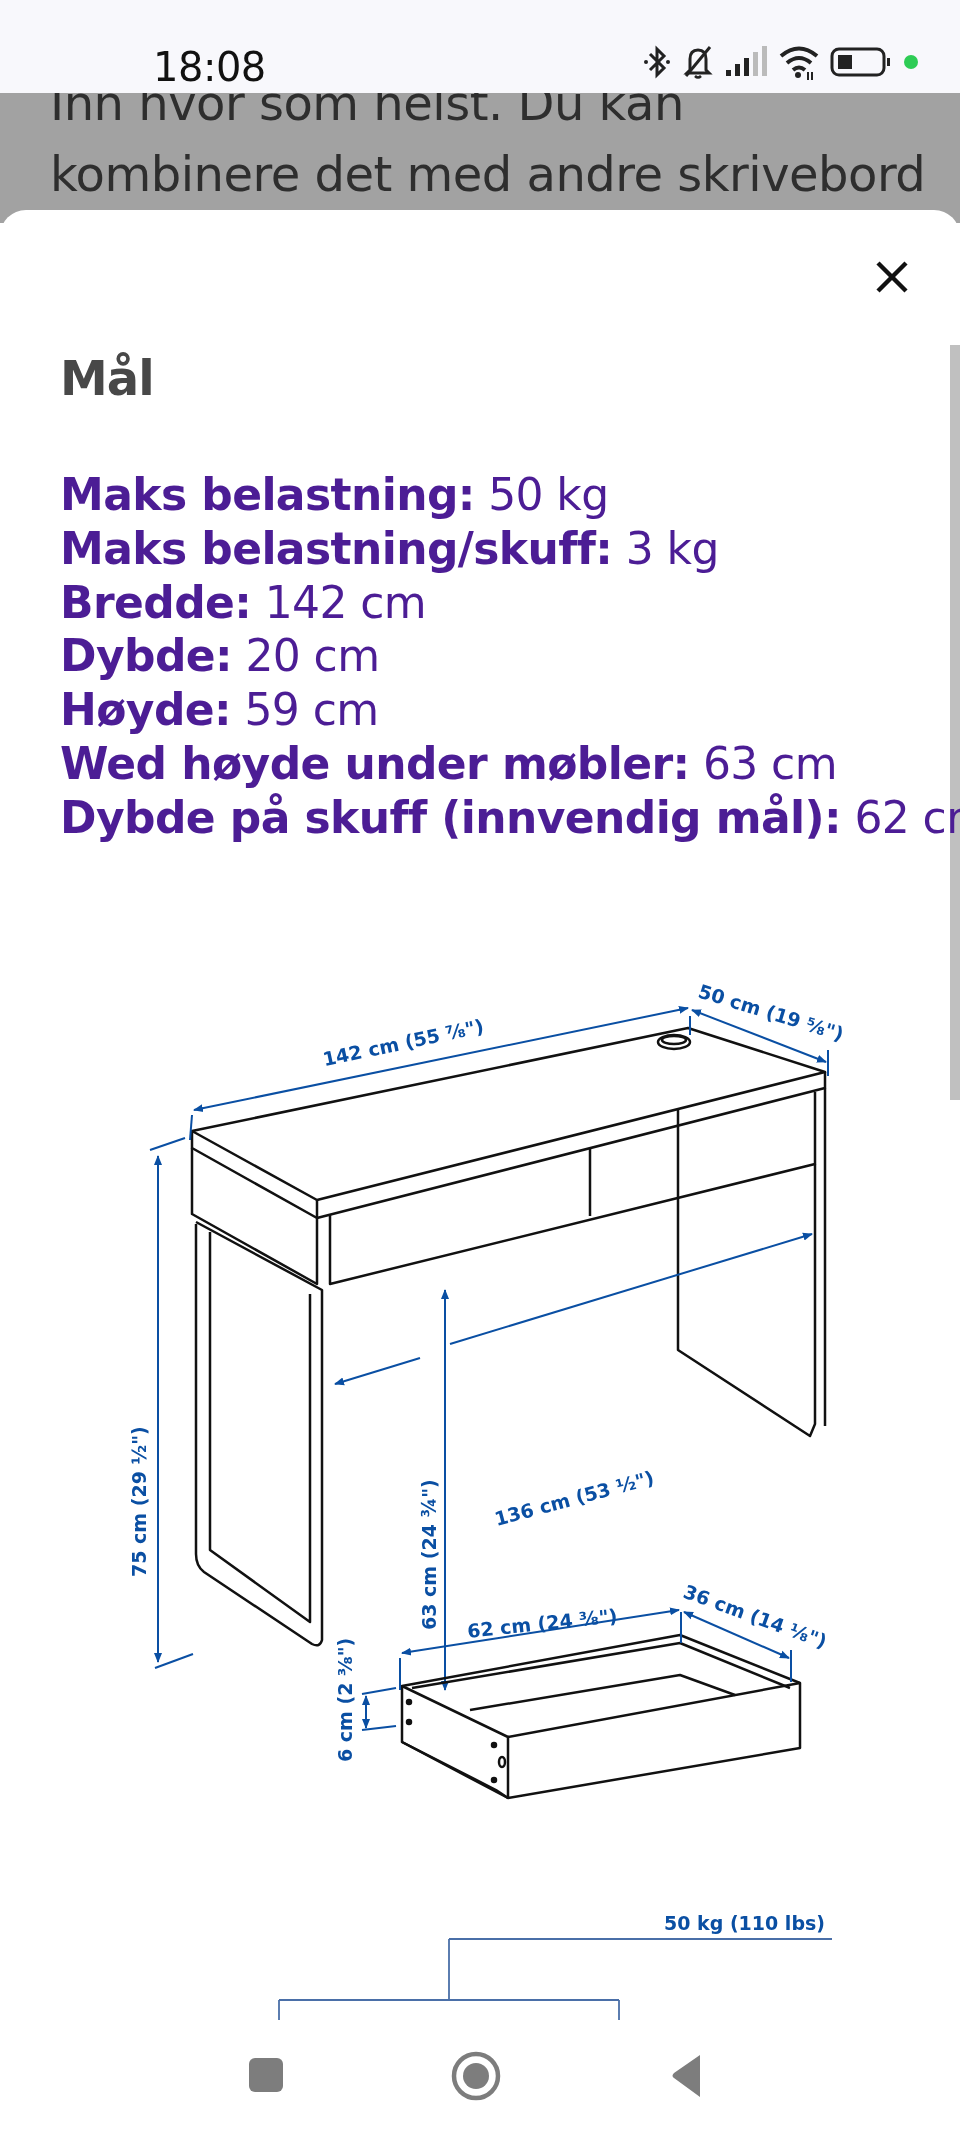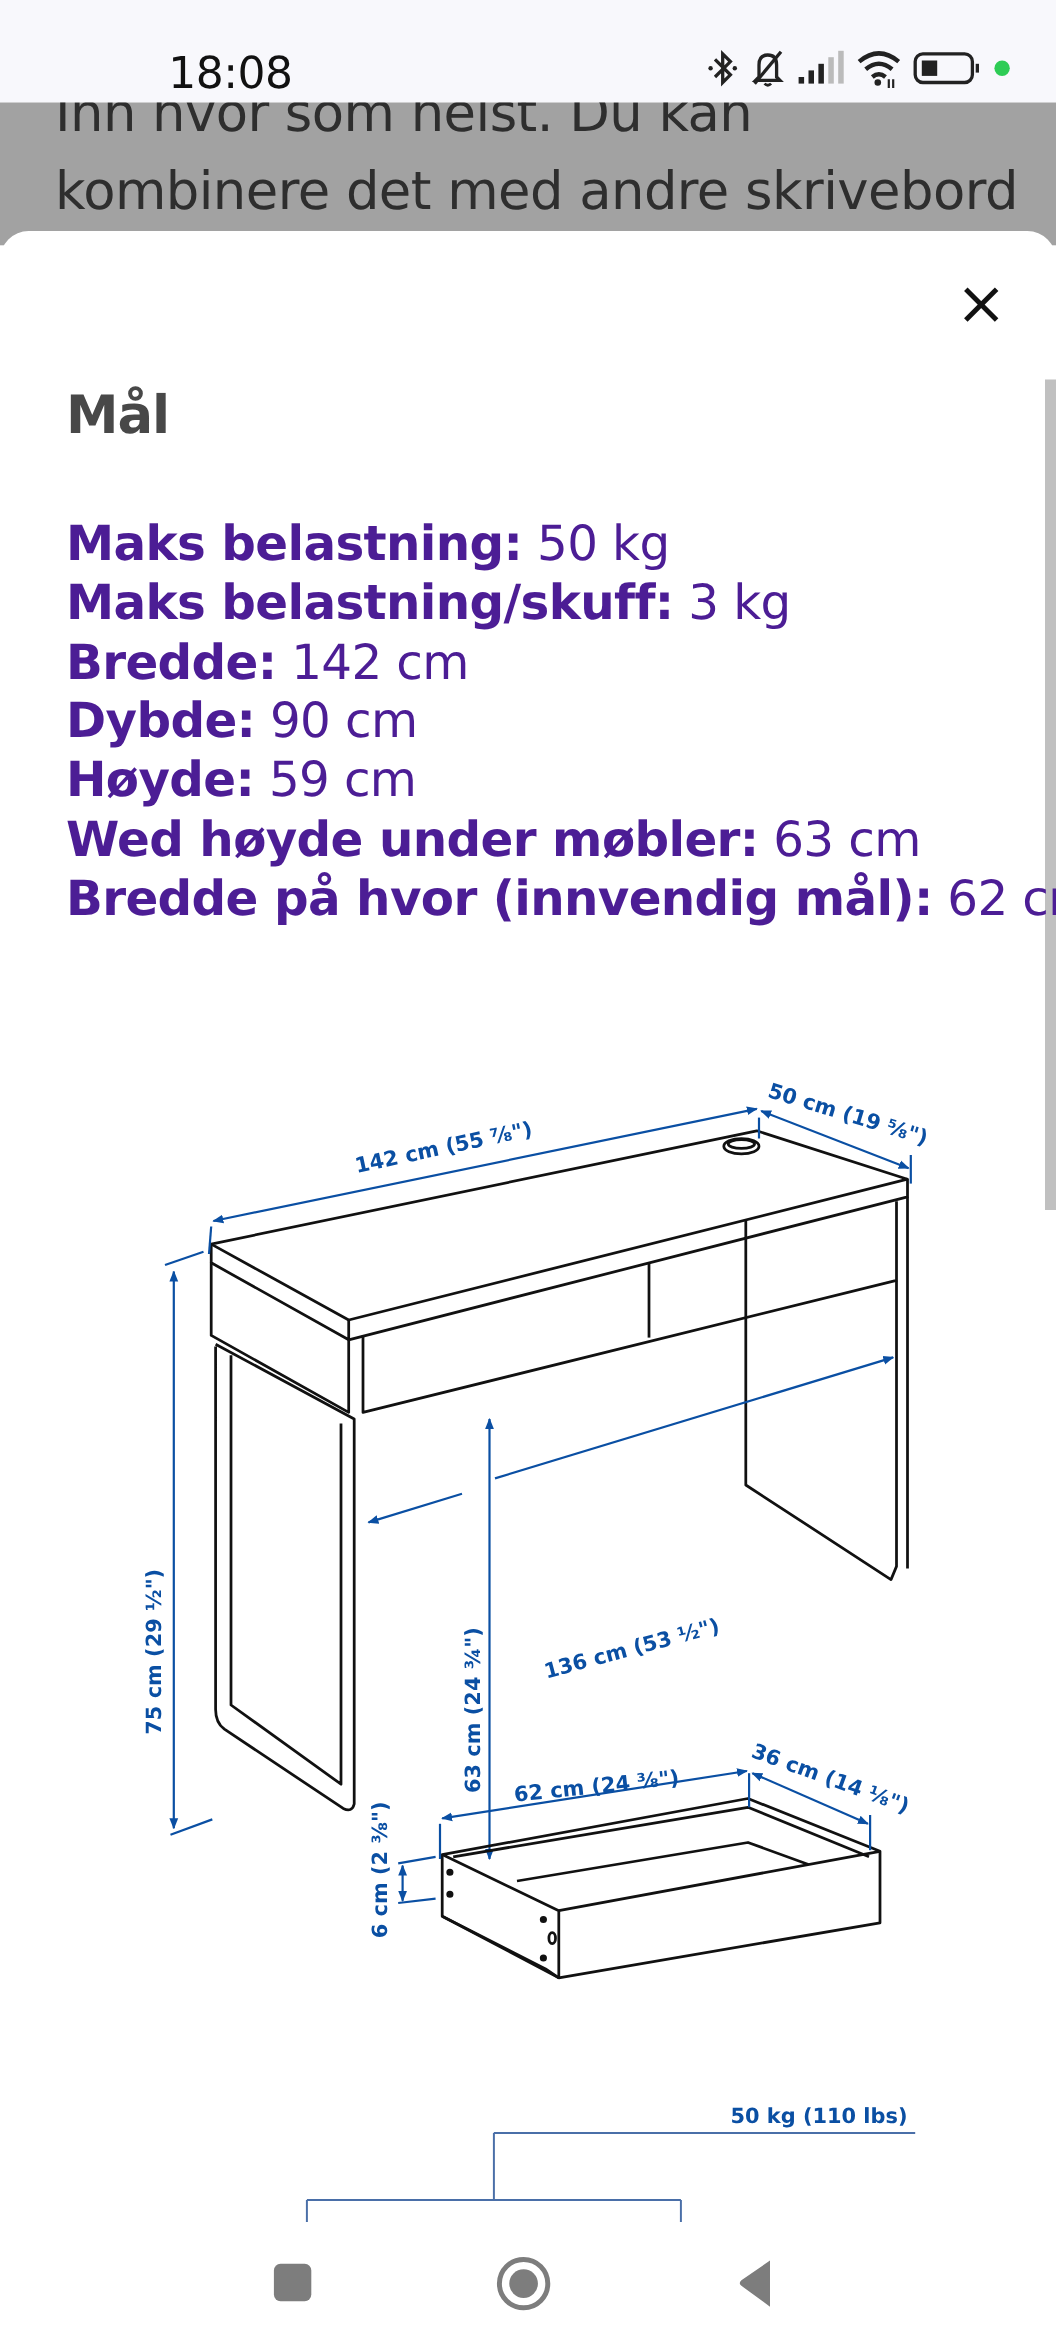--- a/index.html
+++ b/index.html
@@ -77,24 +77,24 @@
   </div>
 
   <div class="scrollbar"></div>
 
   <div class="title">Mål</div>
 
   <div class="specs">
     <div class="spec"><span class="k">Maks belastning:</span><span> 50 kg</span></div>
     <div class="spec"><span class="k">Maks belastning/skuff:</span><span> 3 kg</span></div>
     <div class="spec"><span class="k">Bredde:</span><span> 142 cm</span></div>
-    <div class="spec"><span class="k">Dybde:</span><span> 90 cm</span></div>
+    <div class="spec"><span class="k">Dybde:</span><span> 20 cm</span></div>
     <div class="spec"><span class="k">Høyde:</span><span> 59 cm</span></div>
     <div class="spec"><span class="k">Wed høyde under møbler:</span><span> 63 cm</span></div>
-    <div class="spec"><span class="k">Bredde på hvor (innvendig mål):</span><span> 62 cm</span></div>
+    <div class="spec"><span class="k">Dybde på skuff (innvendig mål):</span><span> 62 cm</span></div>
   </div>
 
   <svg class="diagram" style="top:740px;" width="960" height="790" viewBox="0 740 960 790">
     <defs>
       <marker id="ah" markerWidth="10" markerHeight="10" refX="9" refY="5" orient="auto-start-reverse" markerUnits="userSpaceOnUse">
         <path d="M0 1 L10 5 L0 9 Z" fill="#0a4fa3"></path>
       </marker>
     </defs>
     <g fill="none" stroke="#111" stroke-width="2.5" stroke-linejoin="round">
 

